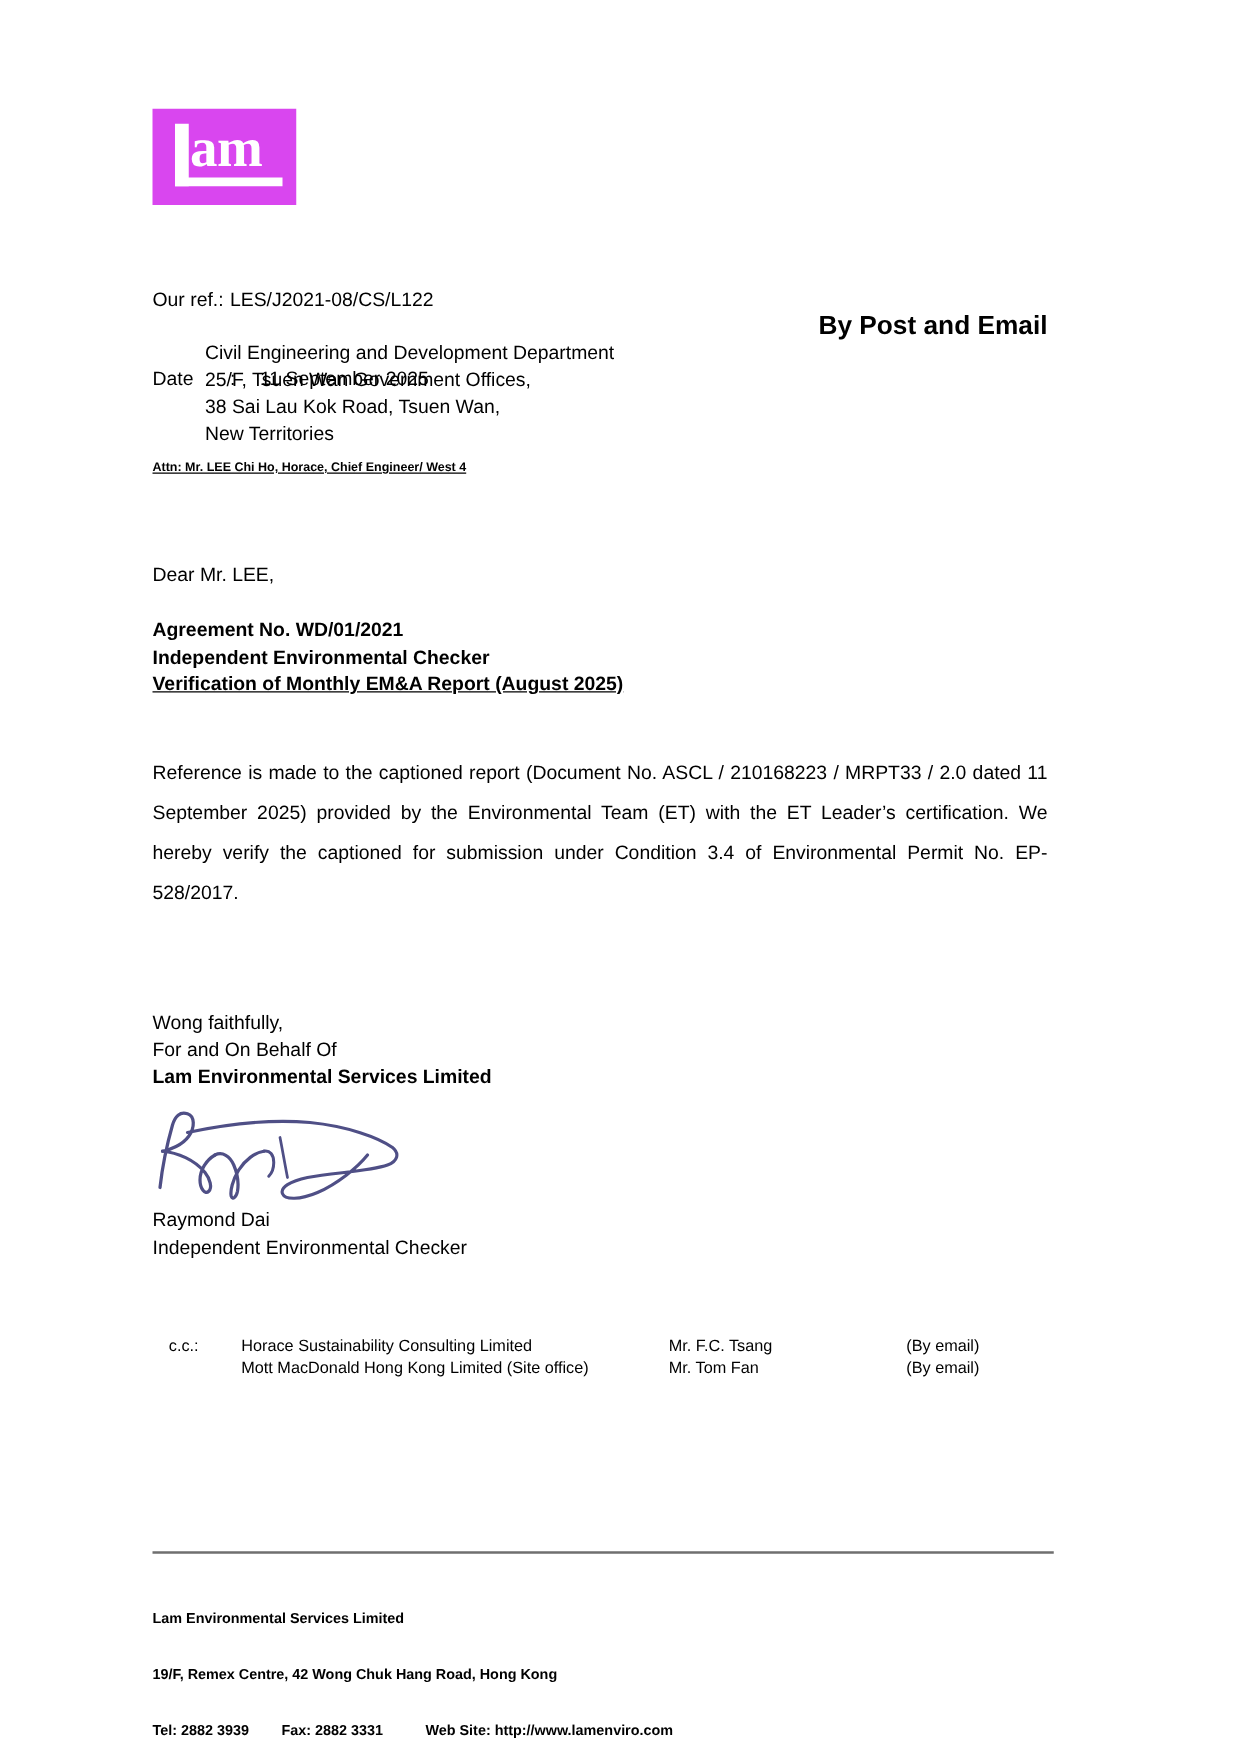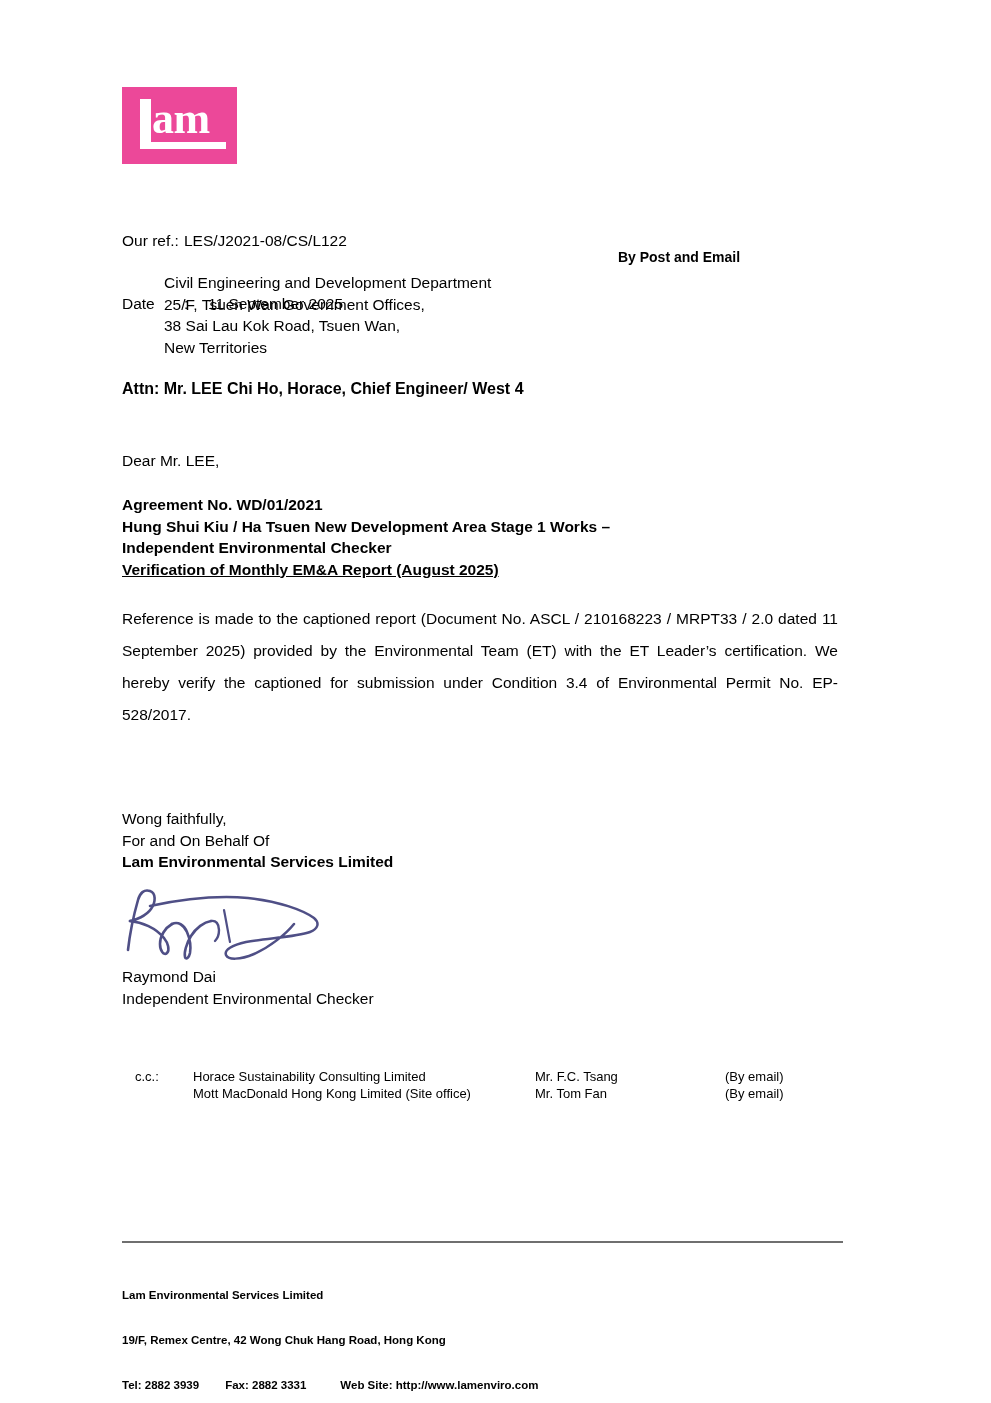--- a/index.html
+++ b/index.html
@@ -19,21 +19,21 @@
     overflow: hidden;
   }
 
   
   .logo {
     position: absolute;
     left: 122px;
     top: 87px;
     width: 115px;
     height: 77px;
-    background: #ec4899;
+    background: #d946ef;
     overflow: hidden;
   }
   .logo-inner {
     position: absolute;
     left: 18px;
     top: 12px;
     width: 86px;
     height: 56px;
   }
   
@@ -77,38 +77,39 @@
     white-space: pre;
   }
   .ref-row { display: block; }
   .ref-label { display: inline-block; width: 62px; }
   .ref-colon { display: inline-block; width: 24px; }
 
   .bypost {
     left: 520px;
     top: 249px;
     width: 318px;
-    text-align: center;
-    font-size: 14px;
+    text-align: right;
+    font-size: 21px;
     font-weight: bold;
   }
 
   .address {
     left: 122px;
     top: 272px;
     font-size: 15.5px;
     line-height: 21.5px;
     margin-left: 42px;
   }
 
   .attn {
     left: 122px;
-    top: 380px;
-    font-size: 16px;
-    font-weight: bold;
+    top: 369px;
+    font-size: 10px;
+    font-weight: bold;
+    text-decoration: underline;
   }
 
   .salutation {
     left: 122px;
     top: 452px;
     font-size: 15.5px;
   }
 
   .subject {
     left: 122px;
@@ -209,21 +210,20 @@
     <div>38 Sai Lau Kok Road, Tsuen Wan,</div>
     <div>New Territories</div>
   </div>
 
   <div class="abs attn">Attn: Mr. LEE Chi Ho, Horace, Chief Engineer/ West 4</div>
 
   <div class="abs salutation">Dear Mr. LEE,</div>
 
   <div class="abs subject">
     <div>Agreement No. WD/01/2021</div>
-    <div>Hung Shui Kiu / Ha Tsuen New Development Area Stage 1 Works –</div>
     <div>Independent Environmental Checker</div>
     <div class="u">Verification of Monthly EM&amp;A Report (August 2025)</div>
   </div>
 
   <div class="abs body-para">Reference is made to the captioned report (Document No. ASCL / 210168223 / MRPT33 / 2.0 dated 11 September 2025) provided by the Environmental Team (ET) with the ET Leader’s certification. We hereby verify the captioned for submission under Condition 3.4 of Environmental Permit No. EP-528/2017.</div>
 
   <div class="abs closing">
     <div>Wong faithfully,</div>
     <div>For and On Behalf Of</div>
     <div class="b">Lam Environmental Services Limited</div>

